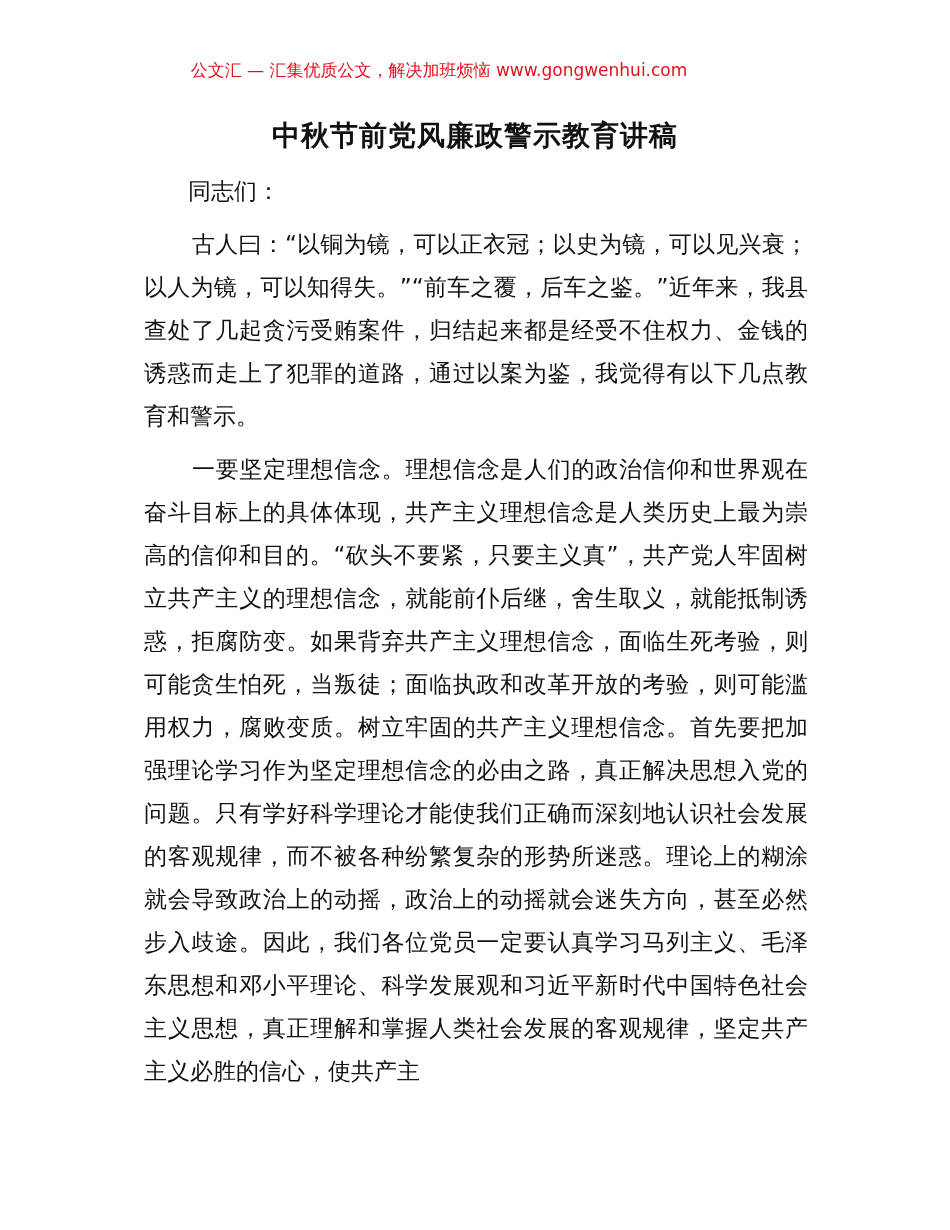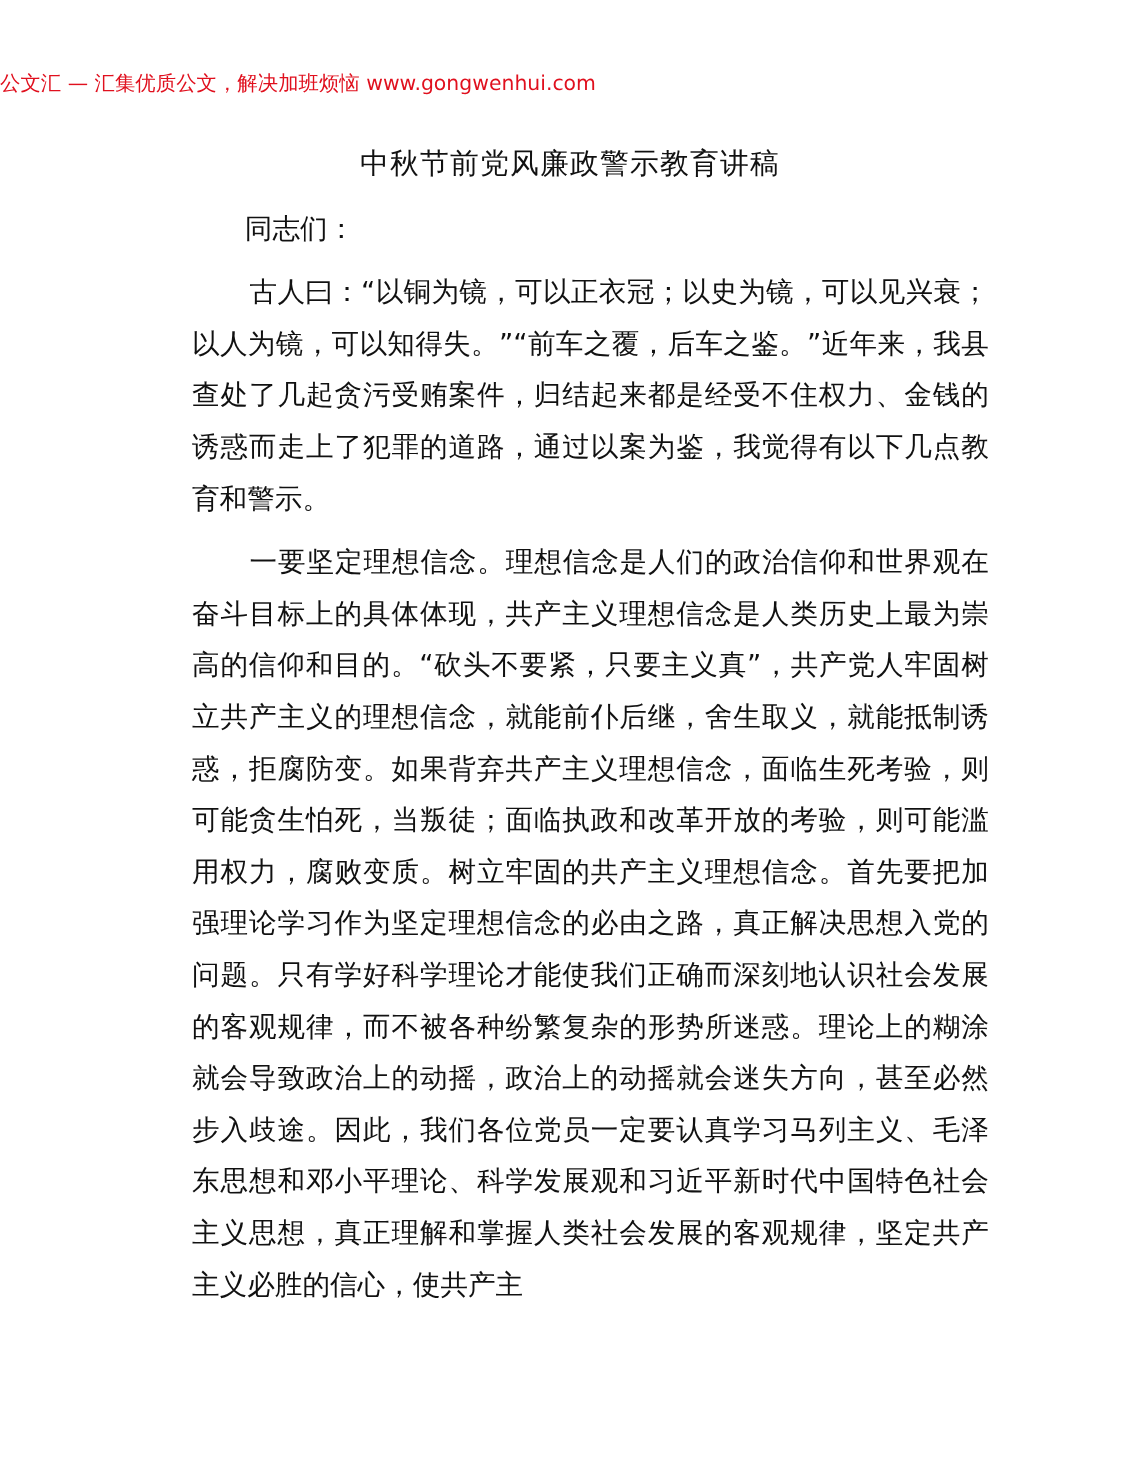--- a/index.html
+++ b/index.html
@@ -13,40 +13,42 @@
       position: relative;
       overflow: hidden;
       font-family: "DejaVu Sans", "Liberation Sans", sans-serif;
       color: #111111;
     }
     .header-banner {
       position: absolute;
       top: 58px;
       left: 0;
       width: 878px;
+      text-align: center;
       font-size: 17px;
       line-height: 24px;
       color: #e0101e;
       letter-spacing: 0px;
     }
     .doc-title {
       position: absolute;
       top: 114px;
       left: 0;
       width: 950px;
       text-align: center;
-      font-size: 24px;
+      font-size: 28px;
       line-height: 44px;
       color: #111111;
       letter-spacing: 1px;
+      font-weight: bold;
     }
     .doc-body {
       position: absolute;
       top: 170px;
-      left: 156px;
+      left: 140px;
       width: 672px;
       font-size: 23px;
       line-height: 43px;
       text-align: justify;
       text-justify: inter-character;
     }
     .salutation {
       margin: 0;
       text-indent: 48px;
     }

